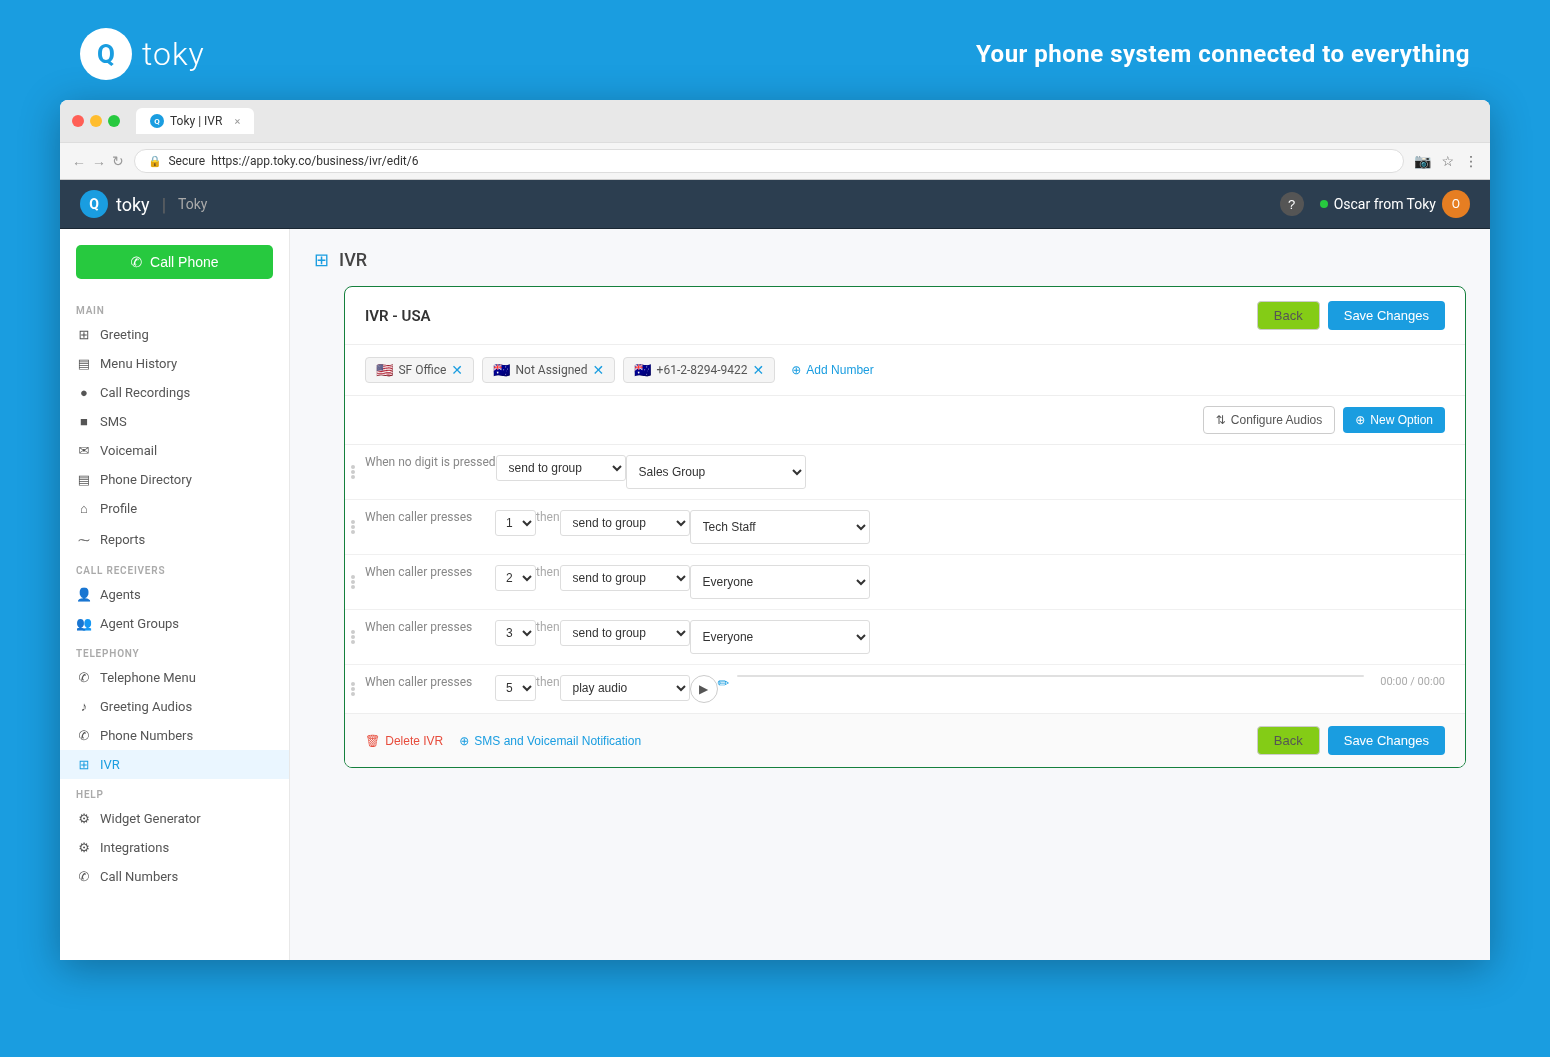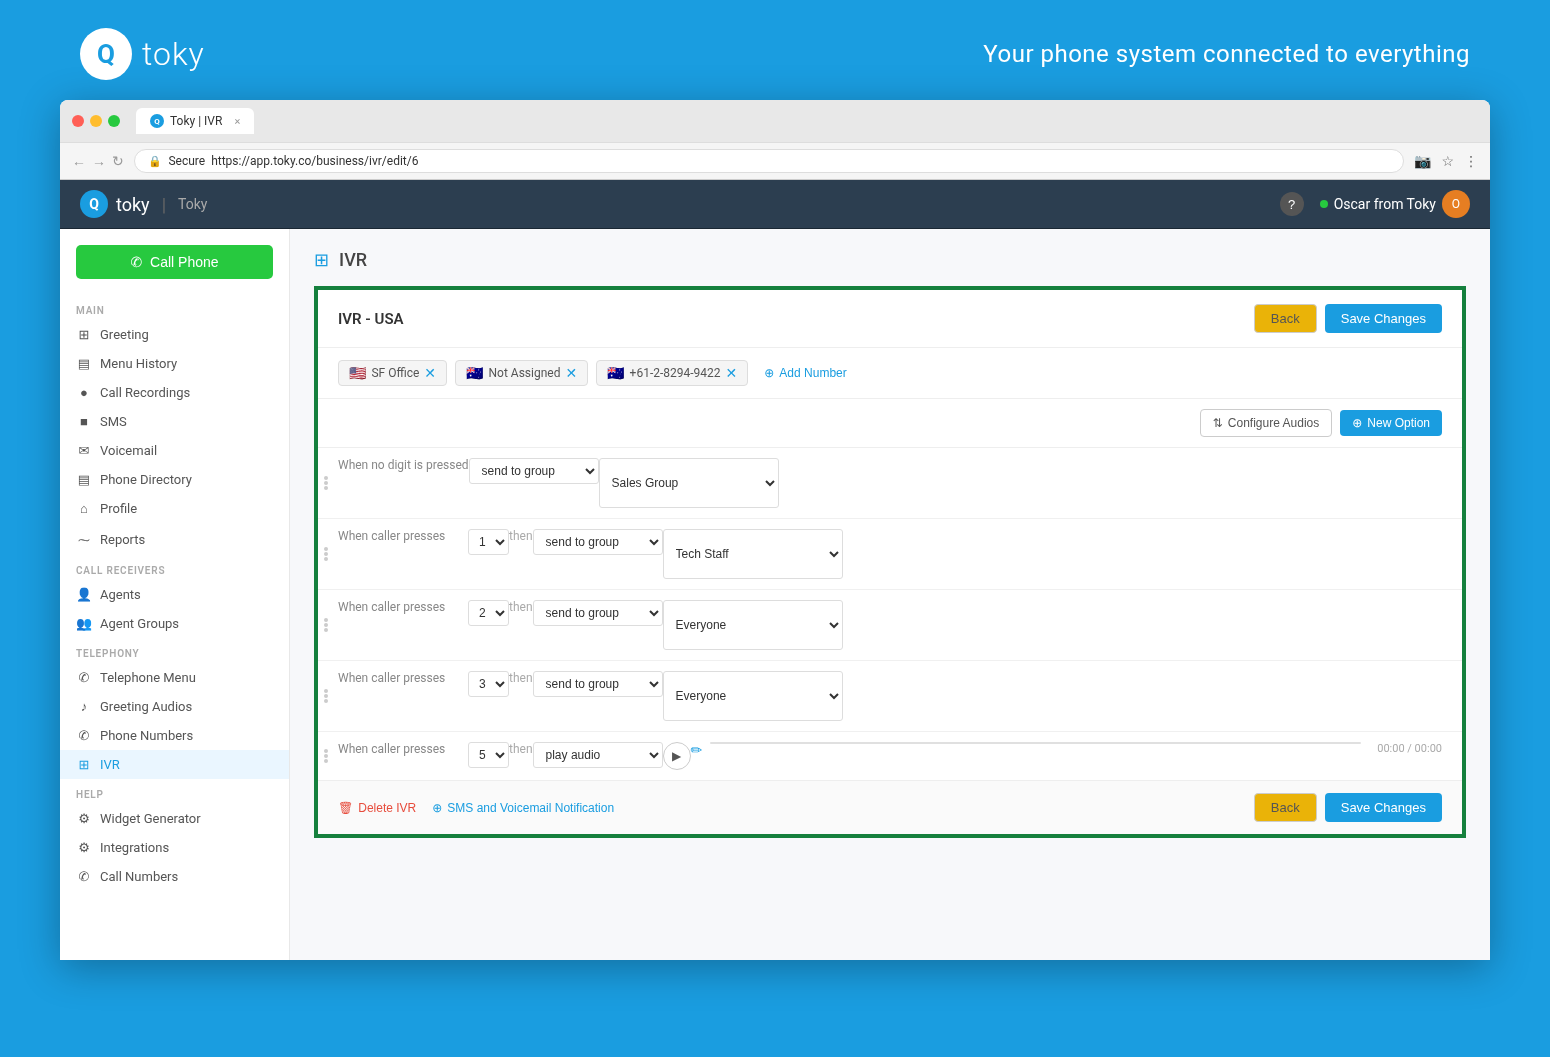--- a/index.html
+++ b/index.html
@@ -36,21 +36,21 @@
     }
     .logo-text {
       color: white;
       font-size: 32px;
       font-weight: 300;
       letter-spacing: 1px;
     }
     .tagline {
       color: white;
       font-size: 24px;
-      font-weight: 400;
+      font-weight: 700;
       letter-spacing: 0.5px;
     }
 
     
     .browser-window {
       margin: 0 60px;
       background: white;
       border-radius: 8px 8px 0 0;
       box-shadow: 0 8px 40px rgba(0,0,0,0.3);
       overflow: hidden;
@@ -306,42 +306,43 @@
       font-weight: 500;
     }
     .ivr-icon {
       color: #1a9de0;
       font-size: 18px;
     }
 
     
     .ivr-card {
       background: white;
-      border: 4px solid #15803d;
-      border-radius: 0;
+      border: 1px solid #15803d;
+      border-radius: 8px;
       overflow: hidden;
+      margin-left: 30px;
     }
     .ivr-card-header {
       display: flex;
       align-items: center;
       justify-content: space-between;
       padding: 14px 20px;
       border-bottom: 1px solid #eee;
     }
     .ivr-title {
       font-size: 15px;
       font-weight: 600;
       color: #333;
     }
     .header-buttons {
       display: flex;
       gap: 8px;
     }
     .btn-back {
-      background: #eab308;
+      background: #84cc16;
       border: 1px solid #ccc;
       border-radius: 4px;
       padding: 6px 16px;
       font-size: 13px;
       color: #555;
       cursor: pointer;
     }
     .btn-save {
       background: #1a9de0;
       border: none;
@@ -494,21 +495,21 @@
       border-radius: 3px;
       padding: 4px 8px;
       font-size: 12px;
       color: #333;
       background: white;
       min-width: 130px;
     }
     .group-select {
       border: 1px solid #ddd;
       border-radius: 3px;
-      padding: 16px 8px;
+      padding: 8px 8px;
       font-size: 12px;
       color: #333;
       background: white;
       min-width: 180px;
     }
 
     
     .play-btn {
       width: 28px;
       height: 28px;

